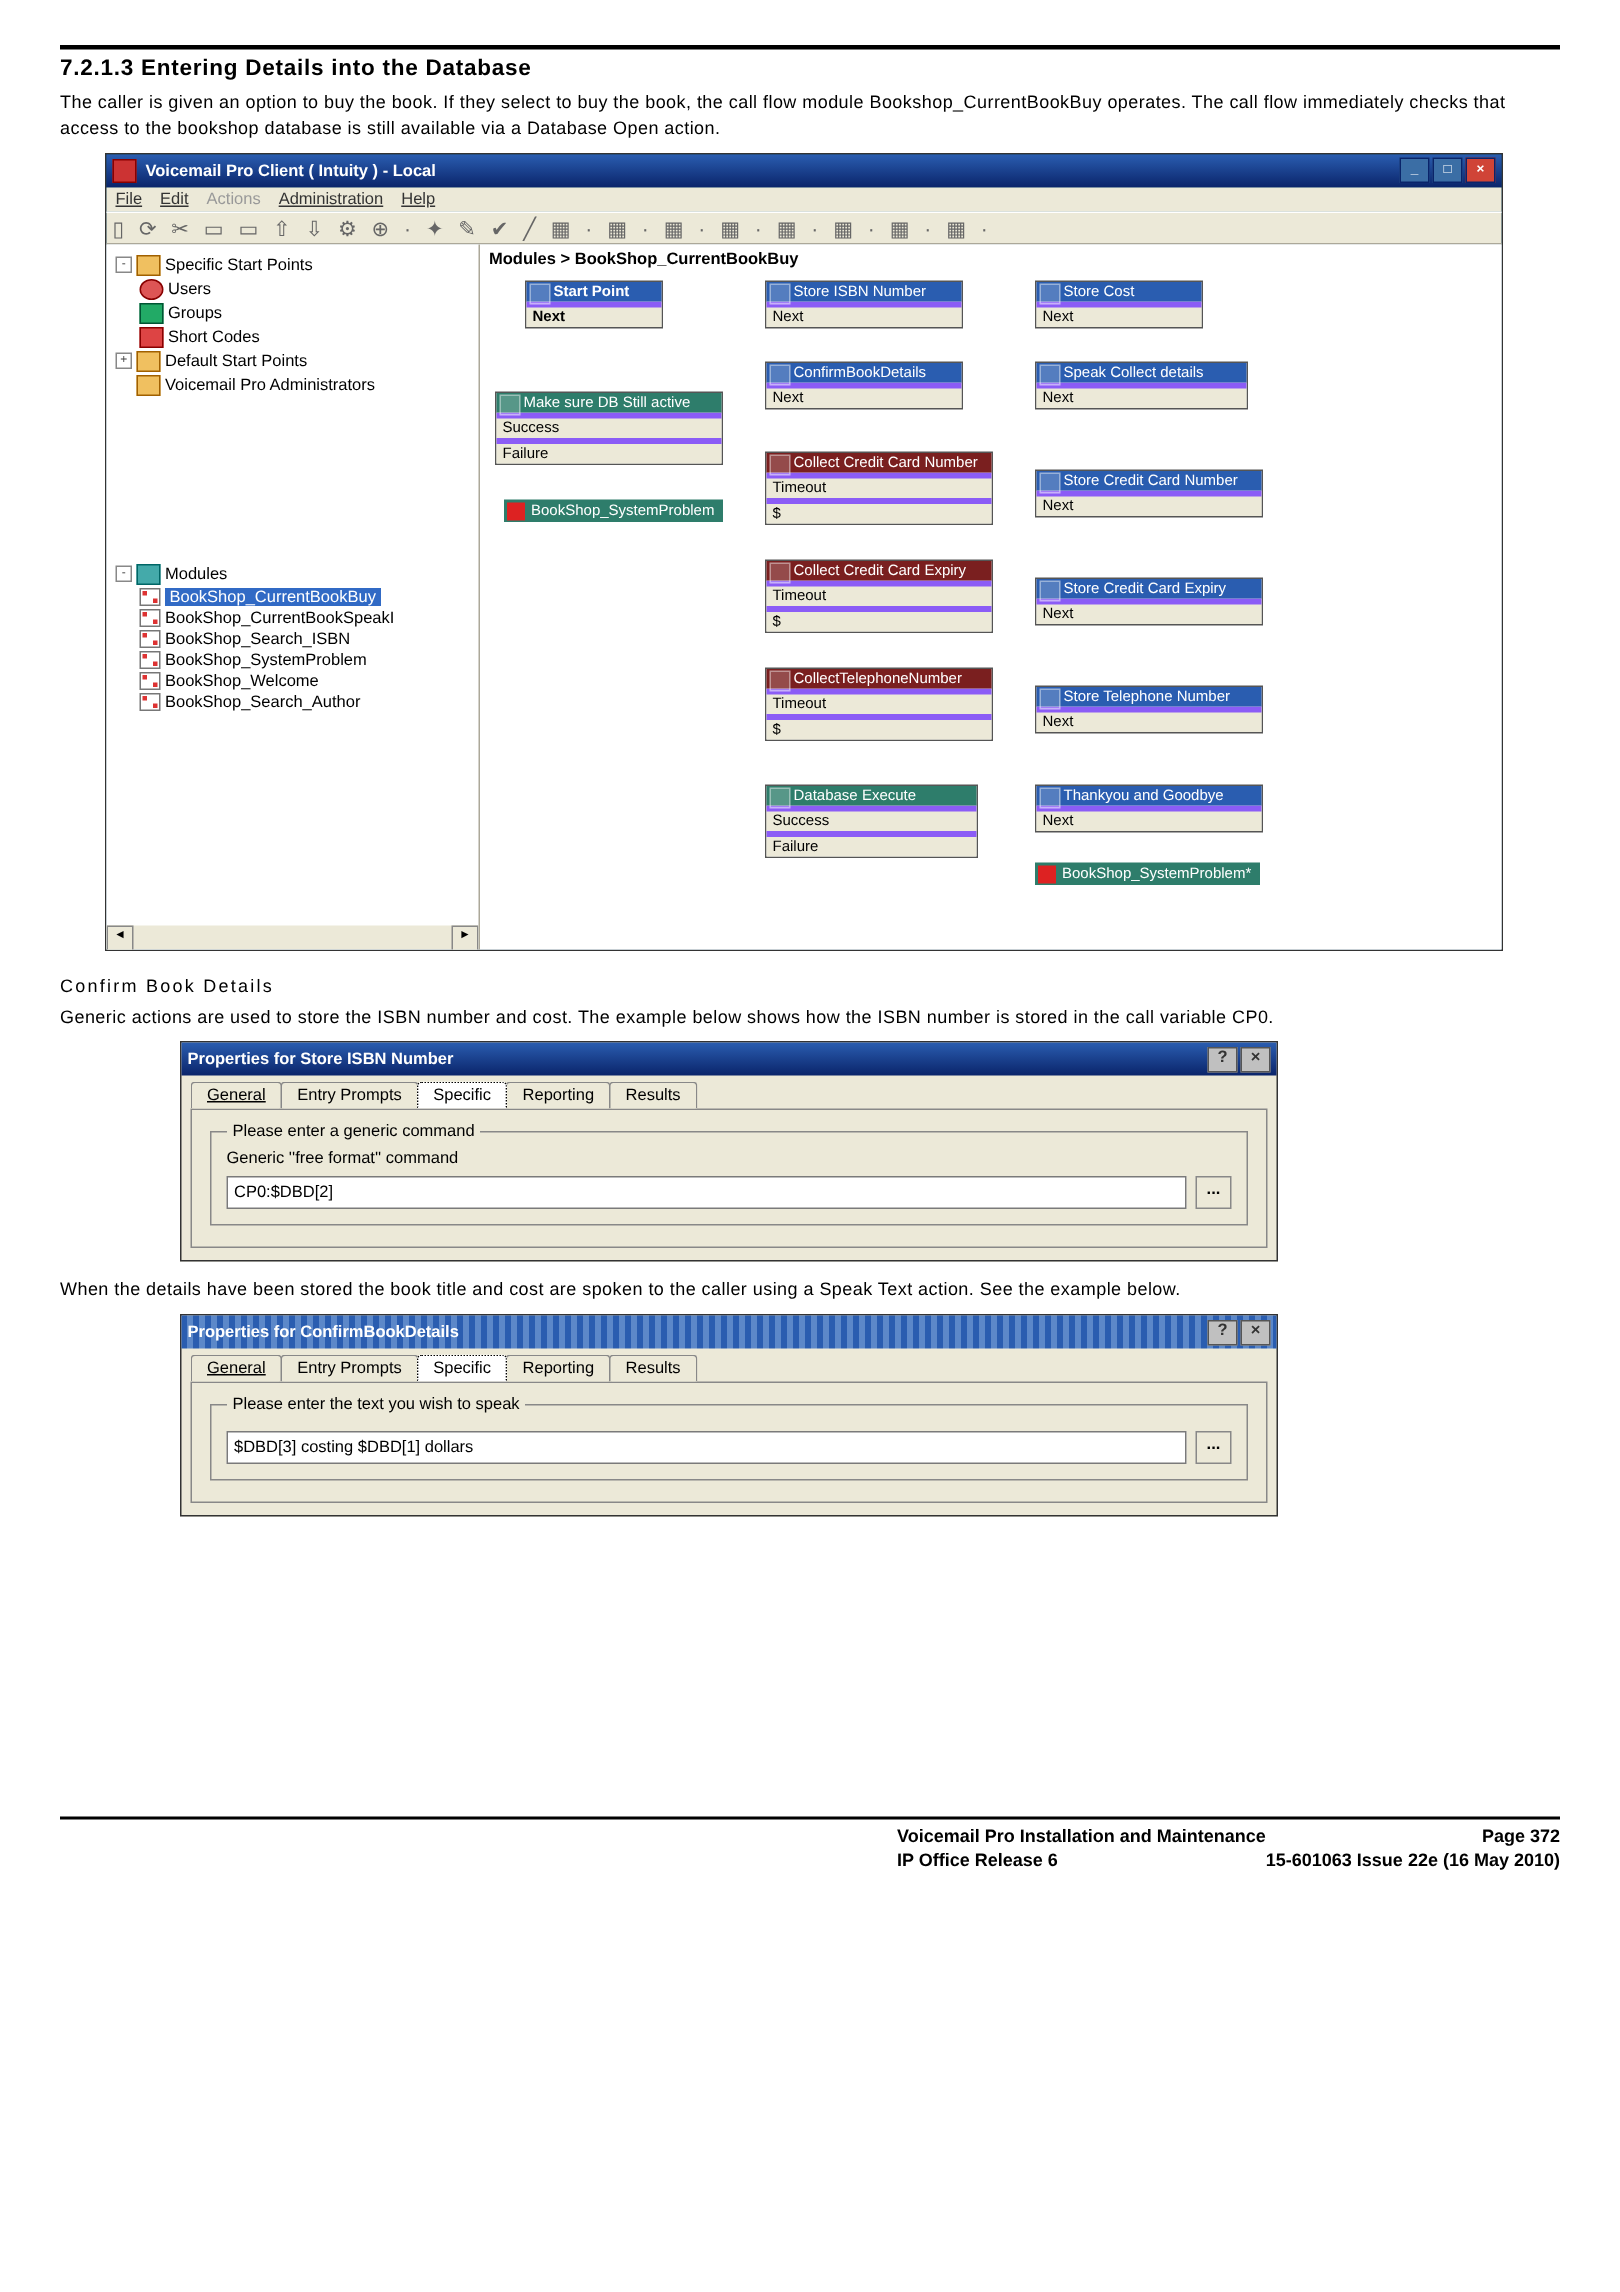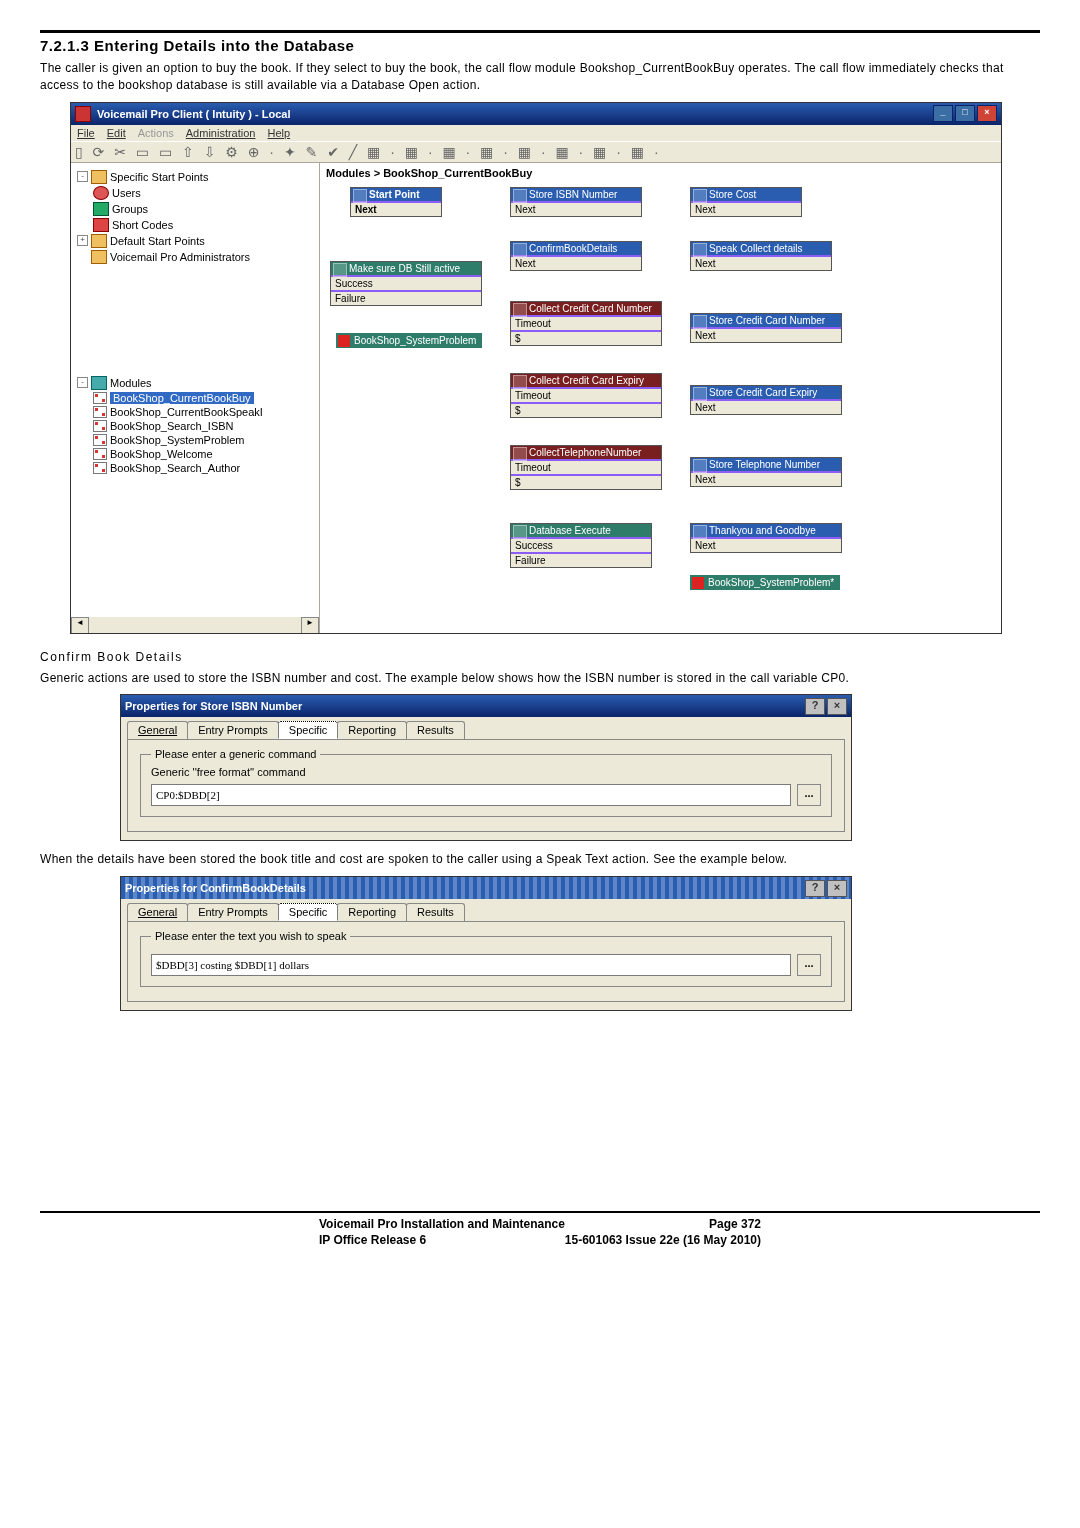--- a/index.html
+++ b/index.html
@@ -75,21 +75,21 @@
   .ico-item::after{ right:1px; bottom:1px;}
   .tree-gap { height:110px; }
 
   .canvas-pane { flex:1; background:#fff; position:relative;}
   .breadcrumb { position:absolute; top:4px; left:6px; font-weight:bold; color:#000;}
   .node {
     position:absolute; border:1px solid #555; font-size:10px; line-height:1.1;
   }
   .node-hdr { color:#fff; padding:1px 6px 1px 18px; position:relative; }
   .node-hdr .nic { position:absolute; left:2px; top:1px; width:12px; height:12px; background:#fff3; border:1px solid #fff6;}
-  .node-body { background:#ece9d8; padding:1px 4px; border-top:2px solid #8b5cf6;}
+  .node-body { background:#ece9d8; padding:1px 4px; border-top:4px solid #8b5cf6;}
   .blue .node-hdr { background:#2a5db0;}
   .teal .node-hdr { background:#2e7d6b;}
   .red .node-hdr { background:#7a1f1f;}
   .goto {
     position:absolute; background:#2e7d6b; color:#fff; padding:2px 6px 2px 18px; font-size:10px;
   }
   .goto .nic { position:absolute; left:2px; top:2px; width:12px; height:12px; background:#d22; }
 
   
   .dialog {
@@ -104,26 +104,26 @@
   .dlg-btns { display:flex; gap:2px;}
   .dlg-btn { width:18px; height:15px; background:#c0c0c0; border:1px solid #555; font-size:11px; text-align:center; line-height:13px; color:#333; font-weight:bold;}
   .tabstrip { display:flex; padding:4px 6px 0 6px; gap:0;text-align:right;}
   .tab { background:#ece9d8; border:1px solid #888; border-bottom:none; padding:2px 10px; border-radius:3px 3px 0 0; margin-right:-1px; position:relative;}
   .tab.active { background:#fff; z-index:2; border:1px dotted #000; border-bottom:1px solid #fff;}
   .dlg-body { border:1px solid #888; margin:0 6px 8px 6px; background:#ece9d8; padding:8px 10px 14px 10px;}
   fieldset.gf { border:1px solid #888; padding:6px 10px 10px 10px;}
   fieldset.gf legend { padding:0 4px;}
   .txtfield { display:flex; align-items:center; margin-top:6px;}
   .txtfield input {
-    flex:1; height:18px; border:1px solid #7a7a7a; background:#fff; padding:1px 4px; font-size:11px; font-family:Liberation Serif, serif;
+    flex:1; height:18px; border:1px solid #7a7a7a; background:#fff; padding:1px 4px; font-size:11px; font-family:Liberation Sans, sans-serif;
   }
   .dots-btn { width:22px; height:20px; border:1px solid #888; background:#ece9d8; margin-left:6px; text-align:center; line-height:16px; font-weight:bold;}
 
   .bottom-rule { border-top:2px solid #000; margin-top:200px;}
-  .footer { display:flex; justify-content:center; font-size:12px; font-weight:bold; margin-top:4px;}
+  .footer { display:flex; justify-content:flex-end; font-size:12px; font-weight:bold; margin-top:4px;}
   .footer div { line-height:1.3;}
   .u { text-decoration:underline;}
 </style>
 </head>
 <body>
 
 <div class="top-rule"></div>
 <h2 class="section-title">7.2.1.3 Entering Details into the Database</h2>
 <p class="body-text">The caller is given an option to buy the book. If they select to buy the book, the call flow module Bookshop_CurrentBookBuy operates. The call flow immediately checks that access to the bookshop database is still available via a Database Open action.</p>
 

